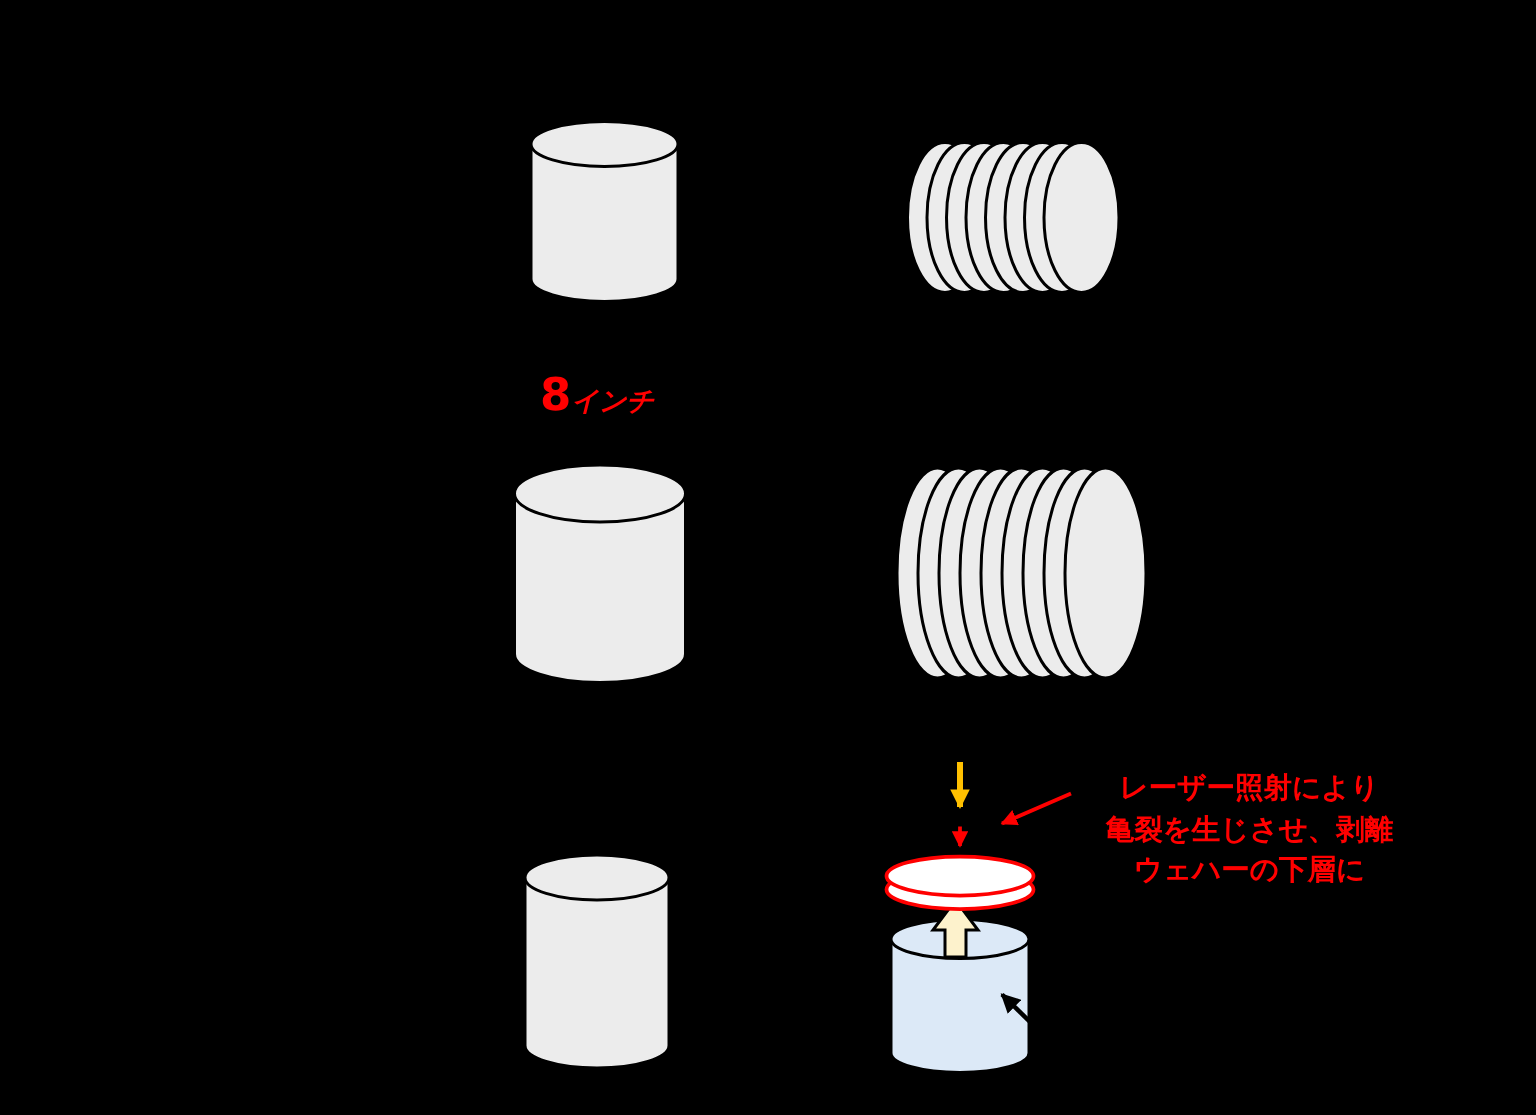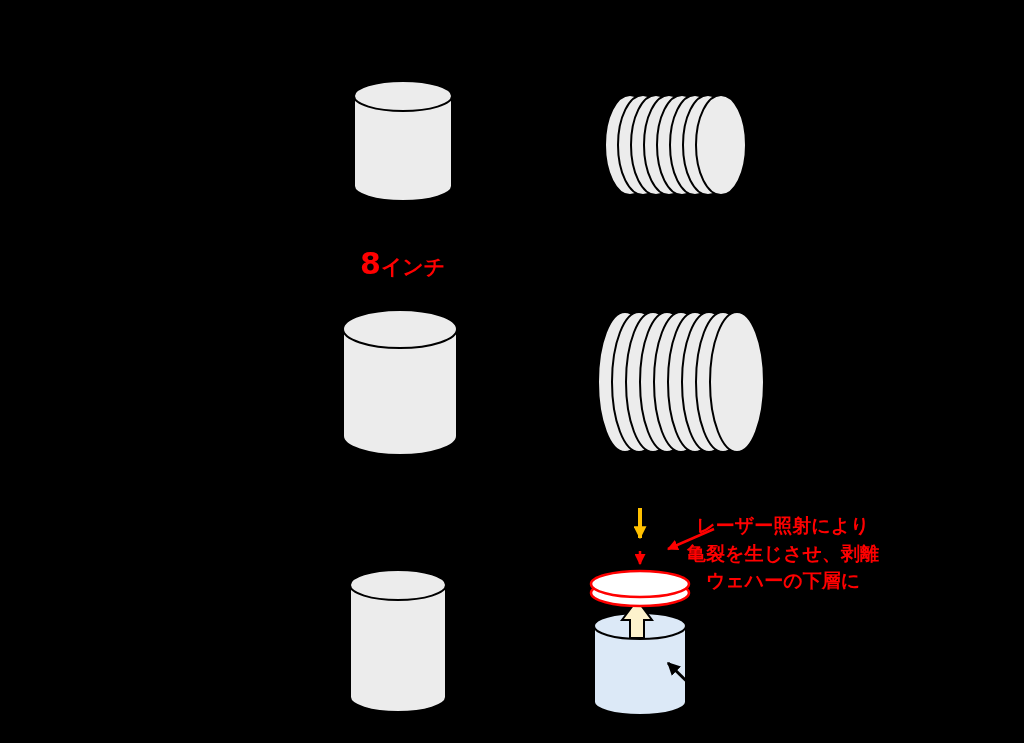--- a/index.html
+++ b/index.html
@@ -15,24 +15,24 @@
   
   .cyl path, .cyl ellipse { fill:#ececec; stroke:#000000; stroke-width:2; }
   .cylBlue path, .cylBlue ellipse { fill:#dce9f7; stroke:#000000; stroke-width:2; }
   .redDisc ellipse { fill:#ffffff; stroke:#ff0000; stroke-width:2.5; }
 
   .size-label {
     position:absolute; left:360px; top:246px;
     color:#ff0000; font-weight:bold; white-space:nowrap;
   }
   .size-num  { font-size:30px; }
-  .size-unit { font-size:21px; }
+  .size-unit { font-size:18px;font-style:italic; }
 
   .laser-note {
-    position:absolute; left:670px; top:512px; width:226px;
+    position:absolute; left:720px; top:512px; width:226px;
     text-align:center; color:#ff0000; font-weight:bold;
     font-size:19px; line-height:1.45; white-space:nowrap;
   }
 </style>
 </head>
 <body>
 
 <div class="canvas">
 
   <svg width="1024" height="743" viewBox="0 0 1024 743">

